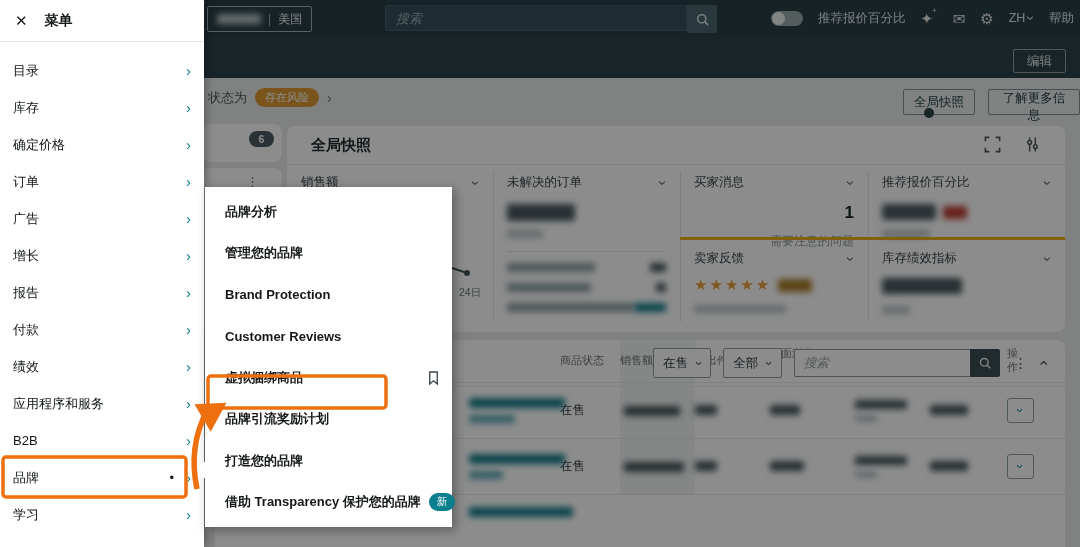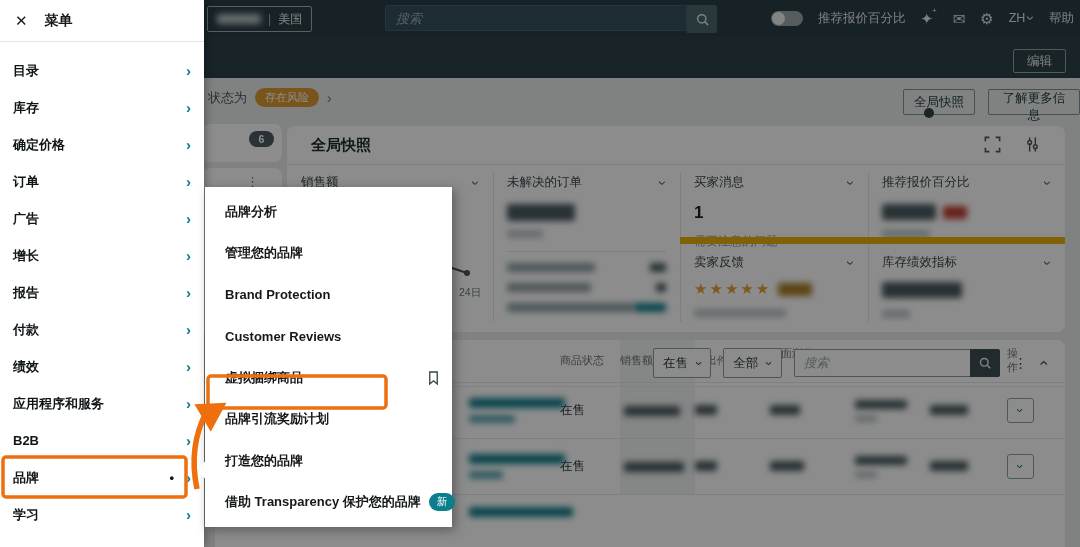--- a/index.html
+++ b/index.html
@@ -50,21 +50,21 @@
   .snap-title{position:absolute;left:24px;top:10px;font-size:15px;font-weight:bold;color:#1d2b2e;}
   .snap-icons{position:absolute;right:24px;top:9px;display:flex;gap:22px;color:#4a585c;}
   .vdiv{position:absolute;top:46px;bottom:10px;width:1px;background:#e5e8e8;}
   .mcell{position:absolute;top:38px;height:168px;box-sizing:border-box;padding:10px 14px;}
   .mhead{display:flex;align-items:center;justify-content:space-between;font-size:12.5px;color:#39464b;}
   .mhead .caret{color:#4a585c;}
   .blur{filter:blur(3px);border-radius:2px;}
   .b-dark{background:#4a5a60;} .b-mid{background:#8fa0a5;} .b-light{background:#b9c4c7;}
   .b-teal{background:#17808d;} .b-red{background:#bf3f34;} .b-gold{background:#a87f28;}
   .kv{display:flex;align-items:center;justify-content:space-between;margin-top:11px;}
-  .subcellB{border-top:7px solid #eab308;}
+  .subcellB{border-top:3px solid #eab308;}
   .big-num{font-size:17px;font-weight:bold;color:#17262a;}
   .sub-txt{font-size:12px;color:#8b9598;margin-top:10px;}
   .stars{font-size:15px;color:#e8a33d;letter-spacing:2px;white-space:nowrap;}
   .spark-date{position:absolute;left:172px;top:122px;font-size:10.5px;color:#6b7a7e;}
   
   .tcard{position:absolute;left:215px;top:340px;width:850px;height:215px;background:#fff;border-radius:8px 8px 0 0;}
   .filters{position:absolute;left:0;top:0;right:0;height:46px;display:flex;align-items:center;
     justify-content:flex-end;gap:12px;padding-right:20px;border-bottom:1px solid #eceeee;}
   .selbox{height:28px;border:1px solid #8b9da1;border-radius:2px;display:flex;align-items:center;gap:9px;
     padding:0 9px;font-size:12.5px;color:#2f3d41;background:#fff;cursor:pointer;}
@@ -97,21 +97,21 @@
   .act-btn .caret{font-size:13px;}
   
   .overlay{position:absolute;inset:0;background:rgba(0,0,0,0.45);z-index:50;}
   
   .sidebar{position:absolute;left:0;top:0;width:204px;height:547px;background:#fff;z-index:100;
     box-shadow:2px 0 8px rgba(0,0,0,0.3);}
   .sb-hdr{display:flex;align-items:center;gap:17px;padding:12px 0 11px 15px;border-bottom:1px solid #e3e6e6;
     font-size:14px;font-weight:bold;color:#16191a;}
   .sb-close{font-size:15px;cursor:pointer;color:#16191a;}
   .sb-items{position:absolute;left:0;top:52px;right:0;}
-  .sb-item{height:37px;display:flex;align-items:center;padding:0 13px;font-size:13px;color:#101517;cursor:pointer;font-weight:bold;}
+  .sb-item{height:37px;display:flex;align-items:center;padding:0 13px;font-size:13px;color:#101517;cursor:pointer;}
   .sb-item .lbl{flex:1;}
   .sb-item .chev{color:#0e7f8b;font-size:15px;}
   .sb-item .dot{color:#16191a;font-size:13px;margin-right:12px;}
   
   .submenu{position:absolute;left:205px;top:187px;width:247px;height:340px;background:#fff;z-index:110;
     box-shadow:3px 3px 10px rgba(0,0,0,0.35);}
   .sm-pointer{position:absolute;left:-6px;top:277px;width:12px;height:12px;background:#fff;transform:rotate(45deg);}
   .sm-items{position:absolute;left:0;top:4px;right:0;bottom:4px;display:flex;flex-direction:column;}
   .sm-item{flex:1;display:flex;align-items:center;padding:0 12px 0 20px;font-size:13px;font-weight:600;
     color:#16191a;cursor:pointer;position:relative;}
@@ -222,21 +222,21 @@
       <div class="kv">
           <span class="blur b-mid" style="width:84px;height:9px;"></span>
           <span class="blur b-dark" style="width:10px;height:9px;"></span>
         </div>
       <div class="kv">
           <span class="blur b-mid" style="width:128px;height:9px;"></span>
           <span class="blur b-teal" style="width:32px;height:9px;"></span>
         </div>
     </div>
 
-    <div class="mcell" style="left:393px;width:188px;height:73px;">
+    <div class="mcell" style="left:393px;width:188px;height:73px;text-align:right;">
       <div class="mhead">
         <span>买家消息</span>
         <span class="caret">›</span>
       </div>
       <div class="big-num" style="margin-top:12px;">1</div>
       <div class="sub-txt">需要注意的问题</div>
     </div>
     <div class="mcell subcellB" style="left:393px;top:111px;width:188px;height:95px;">
       <div class="mhead">
         <span>卖家反馈</span>

